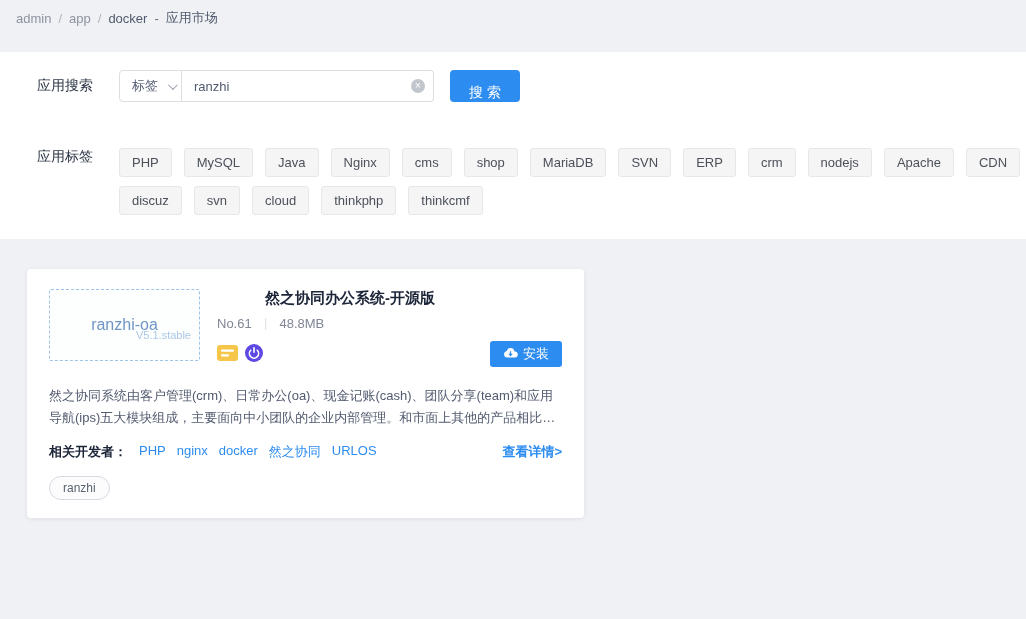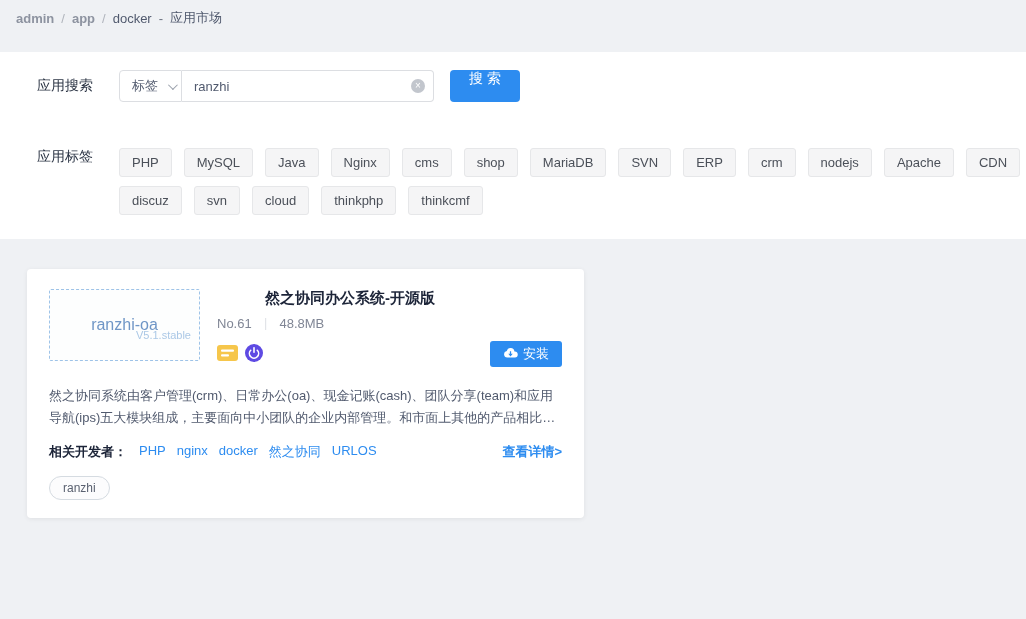--- a/index.html
+++ b/index.html
@@ -15,21 +15,21 @@
     font-family:"Liberation Sans","DejaVu Sans",sans-serif;
     background:var(--page-bg);
     color:#515a6e;
     font-size:13px;
   }
   
   .breadcrumb{
     height:36px;display:flex;align-items:center;
     padding:0 16px;font-size:13px;background:var(--page-bg);
   }
-  .bc-link{color:#8d93a0;cursor:pointer;font-weight:bold;}
+  .bc-link{color:#8d93a0;cursor:pointer;}
   .bc-sep{color:#b0b4bc;margin:0 7px;}
   .bc-dash{color:#6b7280;margin:0 7px;}
   .bc-current{color:#515a6e;}
   .bc-store{color:#515a6e;cursor:pointer;}
   
   .panel{
     background:#ffffff;margin-top:16px;
     padding:18px 26px 24px 37px;
   }
   .search-row{display:flex;align-items:center;}
@@ -53,21 +53,21 @@
     color:#515a6e;outline:none;font-family:inherit;background:#fff;
   }
   .clear-icon{
     position:absolute;right:9px;top:9px;width:14px;height:14px;
     border-radius:50%;background:#c2c6cd;color:#fff;font-size:10px;
     line-height:14px;text-align:center;cursor:pointer;user-select:none;
   }
   .btn-primary{
     margin-left:16px;height:32px;padding:0 19px;border:none;border-radius:4px;
     background:var(--primary);color:#fff;font-size:14px;cursor:pointer;
-    font-family:inherit;display:inline-flex;align-items:flex-start;gap:6px;
+    font-family:inherit;display:inline-flex;align-items:flex-end;gap:6px;
   }
   
   .tags-row-outer{display:flex;align-items:flex-start;margin-top:46px;}
   .tags-rows{display:flex;flex-direction:column;gap:9px;flex:1;}
   .tags-line{display:flex;gap:12px;flex-wrap:nowrap;}
   .tag-btn{
     background:var(--tag-bg);border:1px solid #e6e7e9;border-radius:3px;
     padding:6px 12px;font-size:13px;color:#4b5059;cursor:pointer;
     font-family:inherit;white-space:nowrap;line-height:15px;
   }

